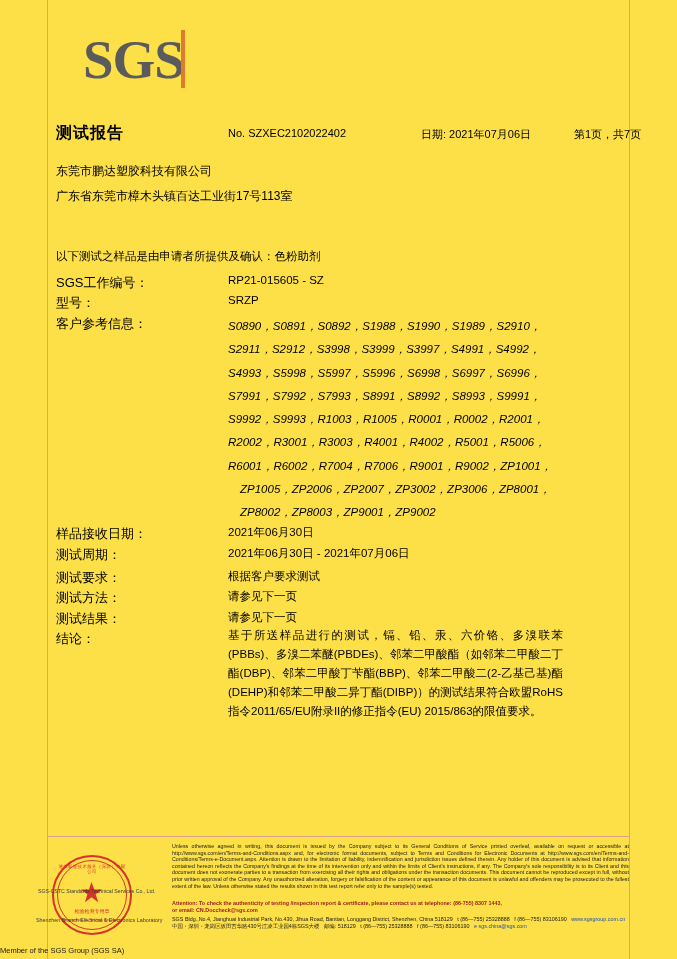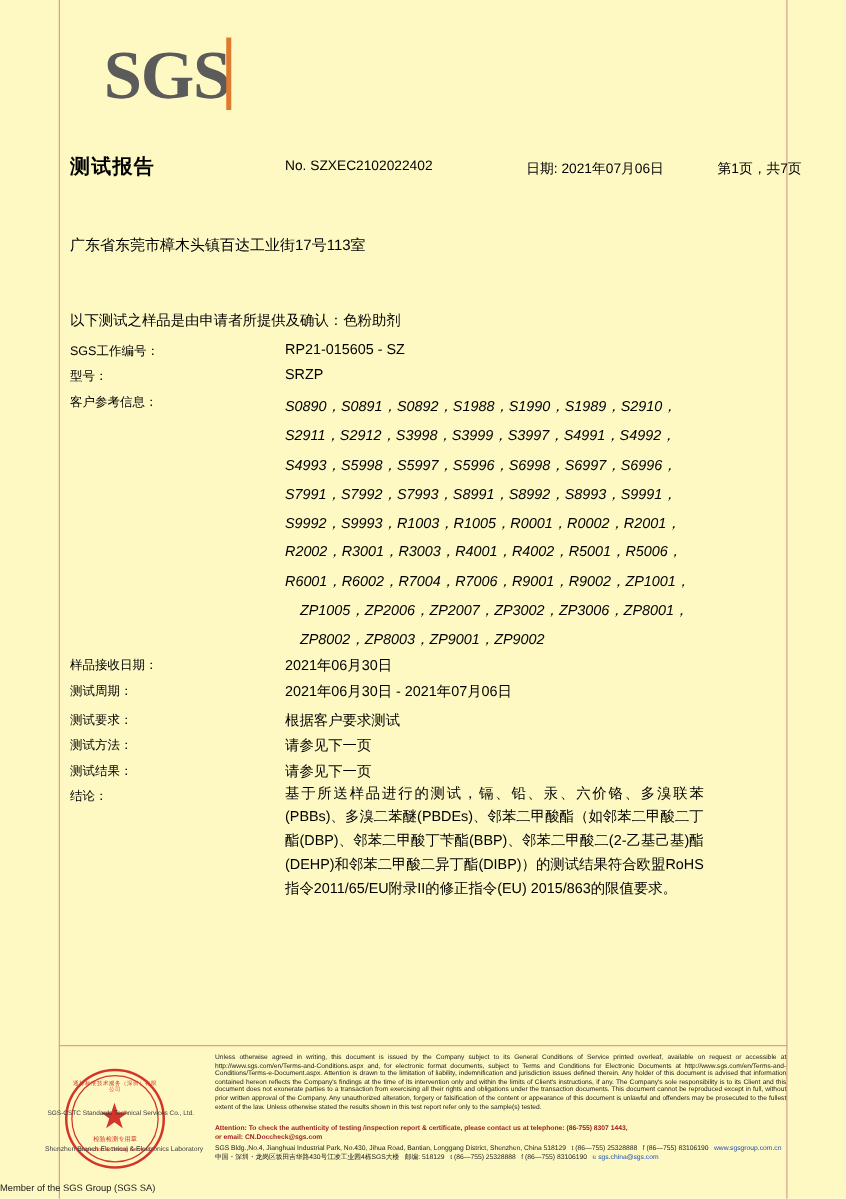--- a/index.html
+++ b/index.html
@@ -13,21 +13,21 @@
     position: relative;
     font-family: "Liberation Sans", sans-serif;
     color: #000000;
     overflow: hidden;
   }
   .page {
     position: absolute;
     left: 0; top: 0;
     width: 677px;
     height: 959px;
-    background: #fef9c3;
+    background: #fde047;
   }
   
   .rule-left {
     position: absolute;
     left: 47px;
     top: 0;
     width: 1px;
     height: 959px;
     background: #d9a38a;
   }
@@ -100,21 +100,21 @@
   }
   .sample-line {
     position: absolute;
     left: 56px;
     top: 249px;
     font-size: 11.5px;
   }
   .field-label {
     position: absolute;
     left: 56px;
-    font-size: 10px;
+    font-size: 13px;
     white-space: nowrap;
   }
   .field-value {
     position: absolute;
     left: 228px;
     font-size: 11.5px;
     white-space: pre;
   }
   .ref-block {
     position: absolute;
@@ -268,20 +268,21 @@
   <div class="rule-right"></div>
 
   <div class="sgs-logo">SGS</div>
   <div class="sgs-bar"></div>
 
   <div class="doc-title">测试报告</div>
   <div class="doc-no">No. SZXEC2102022402</div>
   <div class="doc-date">日期: 2021年07月06日</div>
   <div class="doc-page">第1页，共7页</div>
 
+  <div class="company-name">东莞市鹏达塑胶科技有限公司</div>
   <div class="company-addr">广东省东莞市樟木头镇百达工业街17号113室</div>
 
   <div class="sample-line">以下测试之样品是由申请者所提供及确认：色粉助剂</div>
 
   <div class="field-label" style="top:274px">SGS工作编号：</div>
   <div class="field-value" style="top:274px">RP21-015605 - SZ</div>
 
   <div class="field-label" style="top:294px">型号：</div>
   <div class="field-value" style="top:294px">SRZP</div>
 

